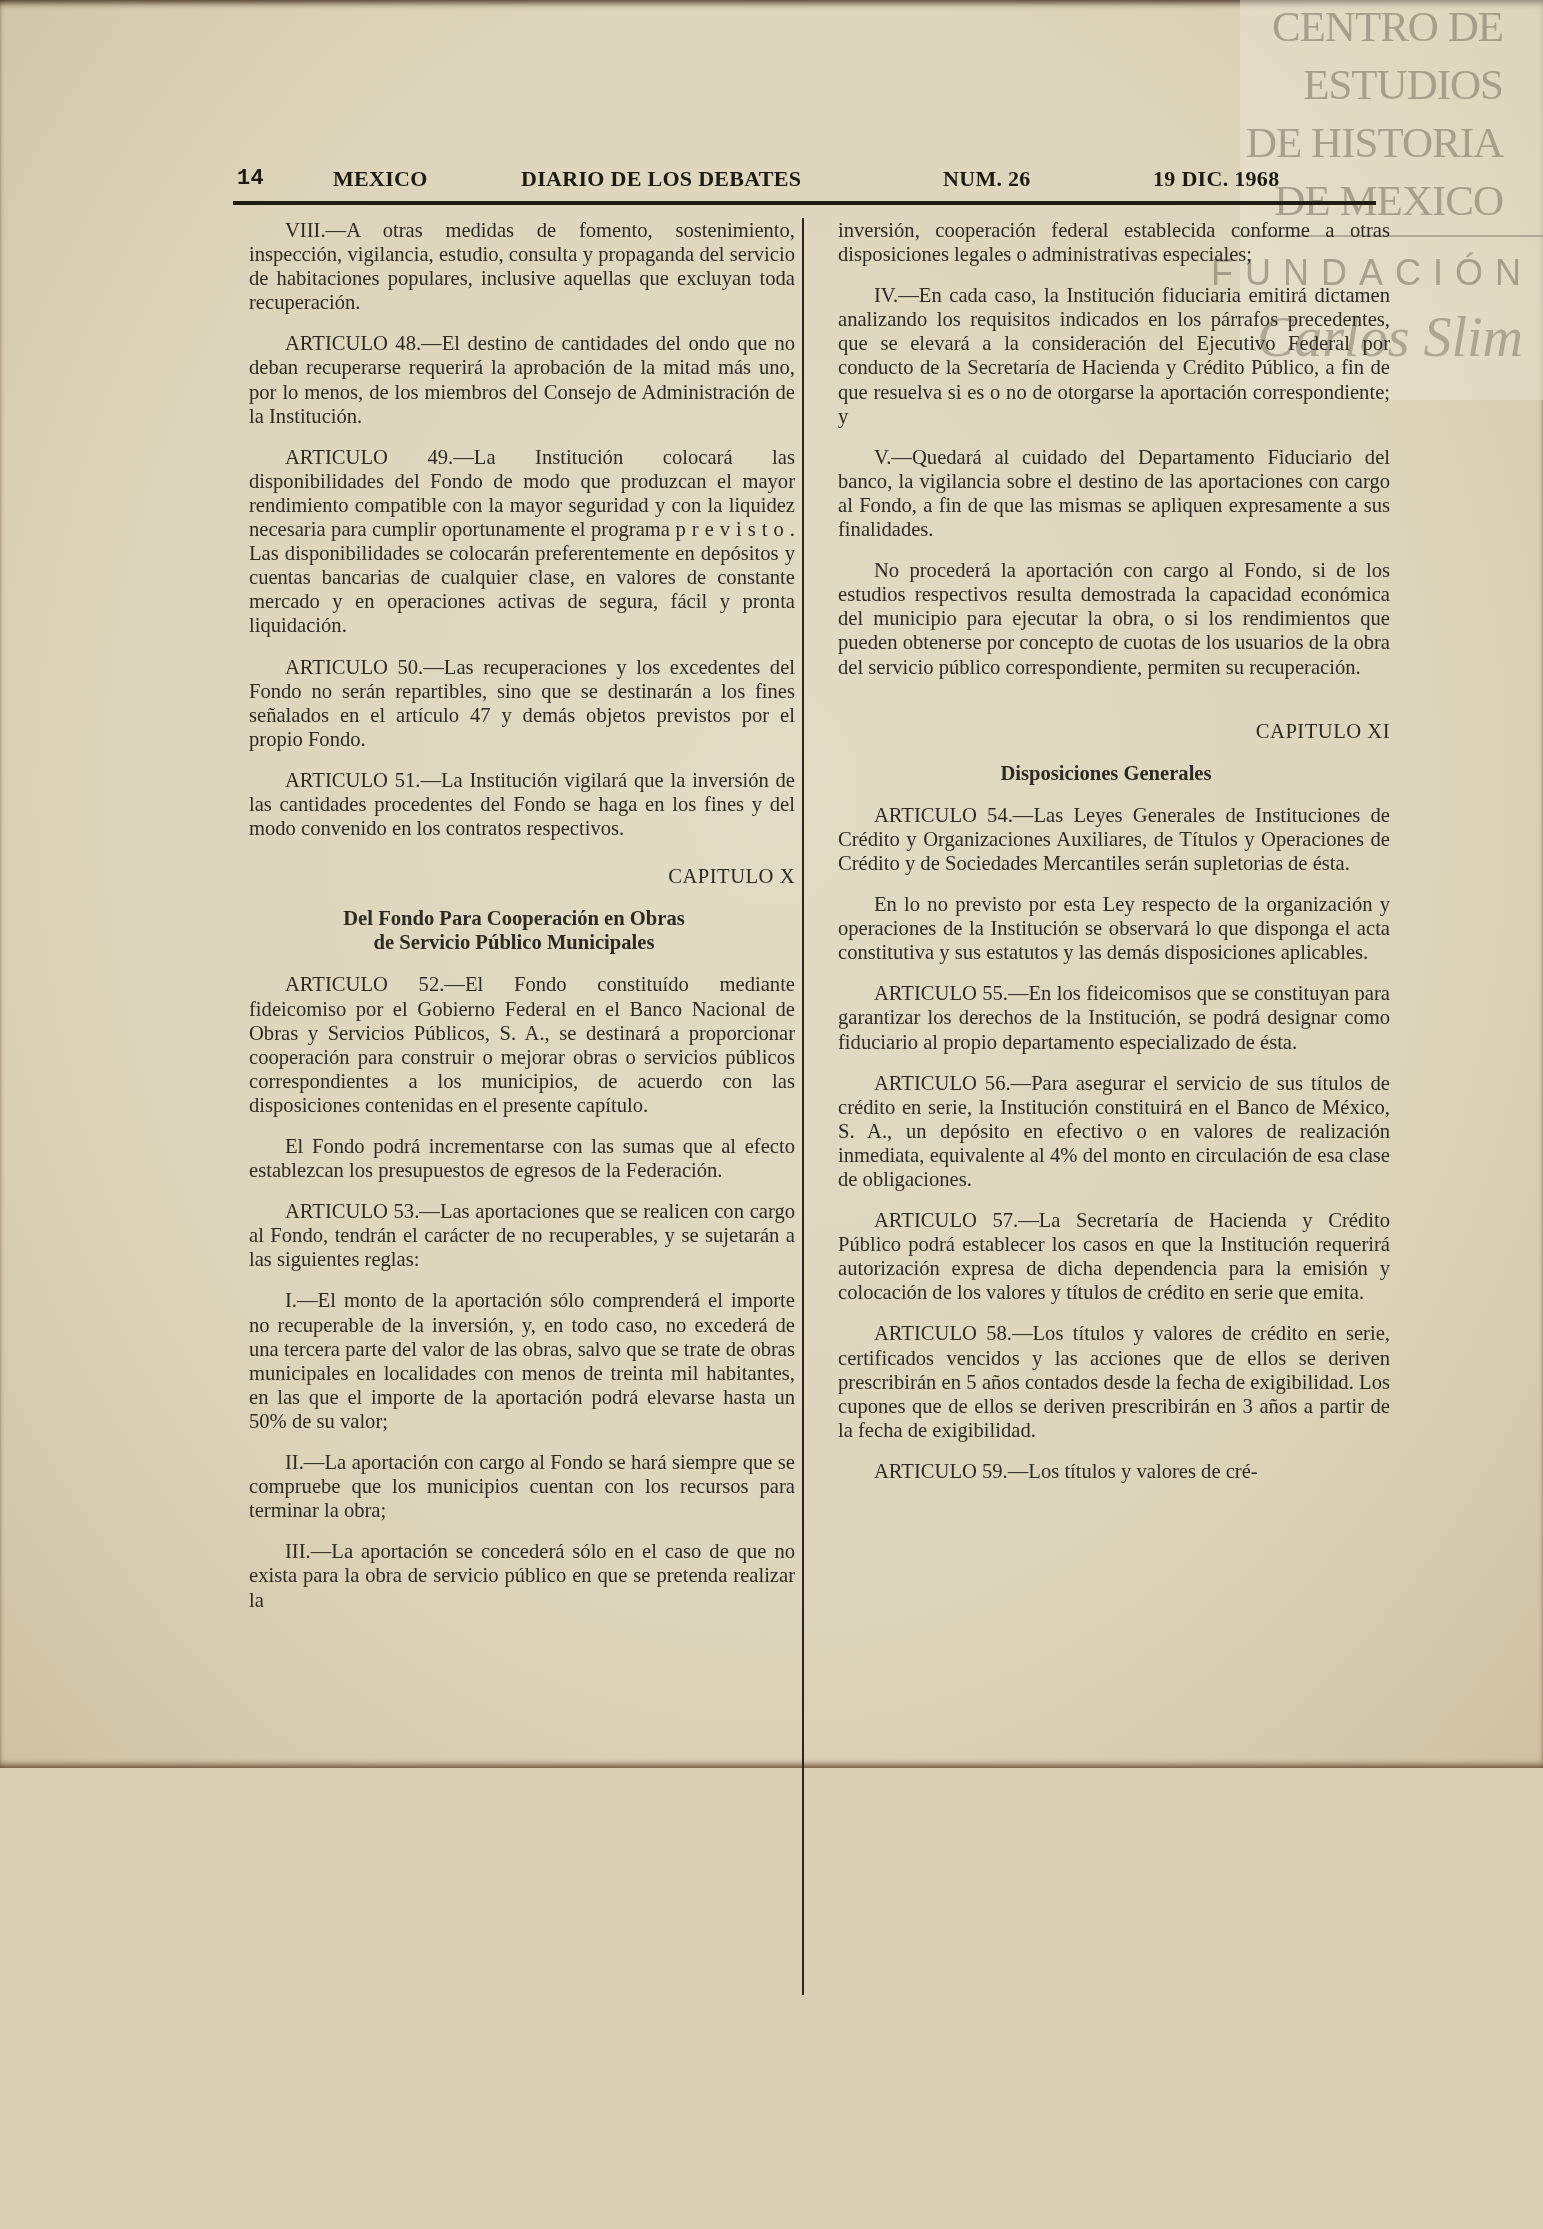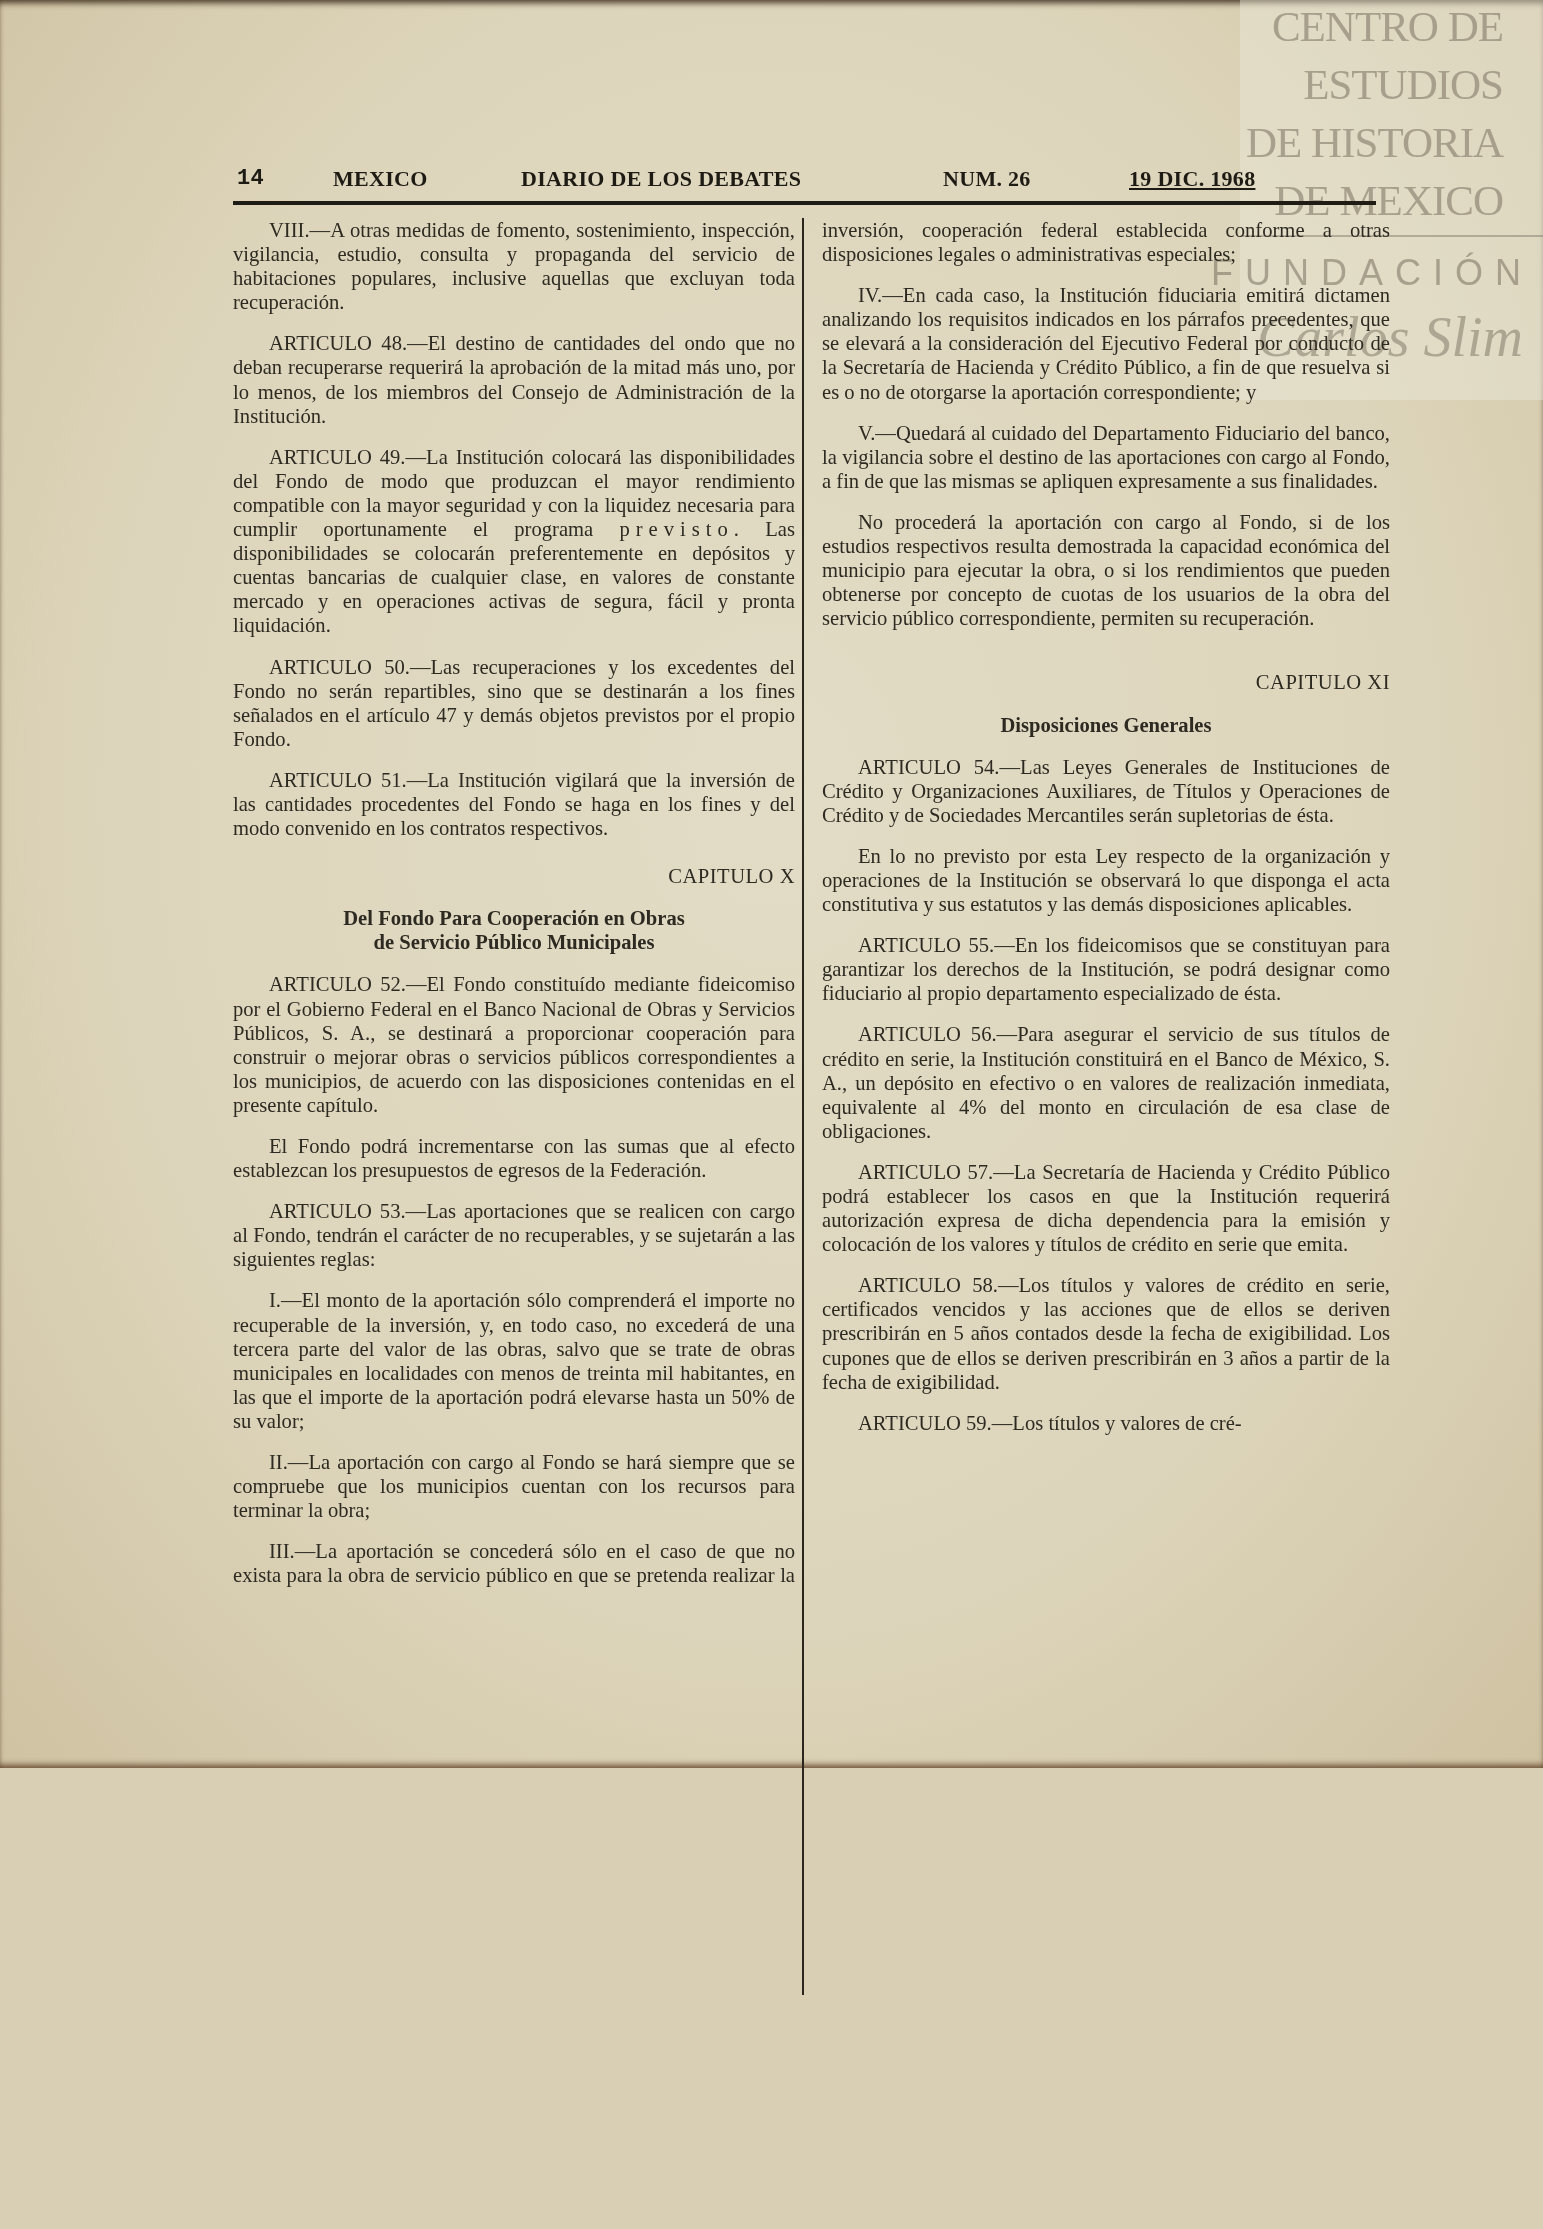--- a/index.html
+++ b/index.html
@@ -47,21 +47,21 @@
     position: absolute; top: 218px;
     font-size: 20.6px; line-height: 24.1px;
     text-align: justify; hyphens: manual;
   }
   .col-left { left: 233px; width: 562px; }
   .col-right { left: 822px; width: 568px; }
   .divider {
     position: absolute; left: 802px; top: 218px; width: 2px; height: 1777px;
     background: #2a261e;
   }
-  .column p { margin: 0 0 17px 0; text-indent: 36px; }
+  .column p { margin: 0 0 17px 16px; text-indent: 36px; }
   .column p.cont { text-indent: 0; }
   .column .chapter {
     text-align: right; text-indent: 0; margin: 24px 0 18px 0; letter-spacing: 0.5px;
   }
   .column .subtitle {
     text-align: center; text-indent: 0; font-weight: bold; margin: 0 0 18px 0;
   }
   .spaced { letter-spacing: 6px; }
 </style>
 </head>
@@ -77,21 +77,21 @@
     <div class="wm-fund">FUNDACIÓN</div>
     <div class="wm-sign">Carlos Slim</div>
   </div>
   <div class="wm-rule"></div>
 
   <div class="header">
     <span style="left:4px;font-family:Liberation Mono, monospace;">14</span>
     <span style="left:100px;">MEXICO</span>
     <span style="left:288px;">DIARIO DE LOS DEBATES</span>
     <span style="left:710px;">NUM. 26</span>
-    <span style="left:896px;text-decoration:underline;">19 DIC. 1968</span>
+    <span style="left:920px;">19 DIC. 1968</span>
   </div>
   <div class="header-rule"></div>
 
   <div class="divider"></div>
 
   <div class="column col-left">
     <p>VIII.—A otras medidas de fomento, sostenimiento, inspección, vigilancia, estudio, consulta y propaganda del servicio de habitaciones populares, inclusive aquellas que excluyan toda recuperación.</p>
     <p>ARTICULO 48.—El destino de cantidades del ondo que no deban recuperarse requerirá la aprobación de la mitad más uno, por lo menos, de los miembros del Consejo de Administración de la Institución.</p>
     <p><span>ARTICULO 49.—La Institución colocará las disponibilidades del Fondo de modo que produzcan el mayor rendimiento compatible con la mayor seguridad y con la liquidez necesaria para cumplir oportunamente el programa </span><span class="spaced">previsto</span><span>. Las disponibilidades se colocarán preferentemente en depósitos y cuentas bancarias de cualquier clase, en valores de constante mercado y en operaciones activas de segura, fácil y pronta liquidación.</span></p>
     <p>ARTICULO 50.—Las recuperaciones y los excedentes del Fondo no serán repartibles, sino que se destinarán a los fines señalados en el artículo 47 y demás objetos previstos por el propio Fondo.</p>

